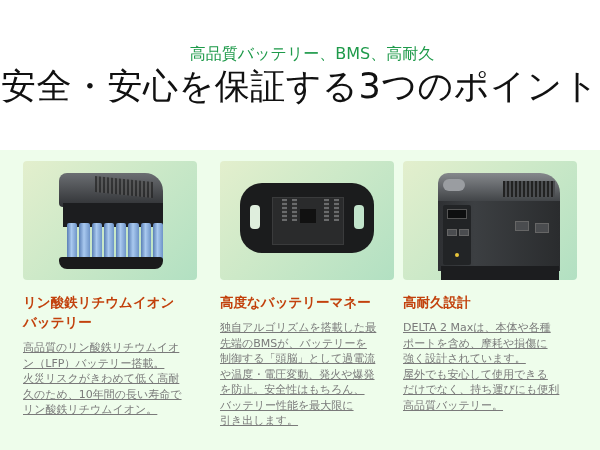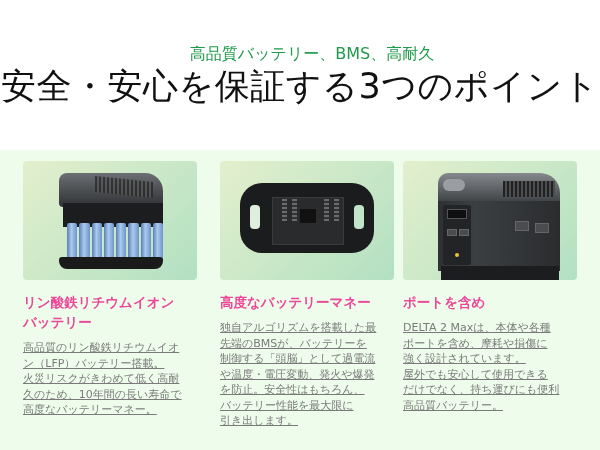--- a/index.html
+++ b/index.html
@@ -21,21 +21,21 @@
     .card { position: absolute; top: 161px; width: 174px; }
     .card-1 { left: 23px; }
     .card-2 { left: 220px; }
     .card-3 { left: 403px; }
 
     .card-image {
       width: 174px; height: 119px; border-radius: 4px; position: relative; overflow: hidden;
       background: linear-gradient(135deg, #e3efcd 0%, #cde9c8 45%, #b2e0c2 100%);
     }
     .card-heading {
-      margin-top: 12px; font-size: 13.5px; line-height: 20px; font-weight: 700; color: #ec4899;
+      margin-top: 12px; font-size: 13.5px; line-height: 20px; font-weight: 700; color: #c2410c;
     }
     .card-body {
       margin-top: 8px; font-size: 11px; line-height: 15.5px; color: #7a7a7a; text-decoration: underline;
     }
 
     
     .bp-top { position: absolute; left: 36px; top: 12px; width: 104px; height: 34px; background: linear-gradient(180deg,#6b6e72,#2f3134); border-radius: 8px 18px 4px 4px; }
     .bp-vent { position: absolute; left: 72px; top: 18px; width: 58px; height: 16px; background: repeating-linear-gradient(90deg,#222 0 2px,#555 2px 4px); opacity:.7; transform: skewY(6deg); }
     .bp-frame { position: absolute; left: 40px; top: 42px; width: 100px; height: 24px; background: #1c1d1f; }
     .bp-cells { position: absolute; left: 44px; top: 62px; width: 96px; height: 38px; display: flex; gap: 2px; }
@@ -90,21 +90,21 @@
   </div>
   <h2 class="card-heading">
     <span>リン酸鉄リチウムイオン</span><br>
     <span>バッテリー</span>
   </h2>
   <p class="card-body">
     <span>高品質のリン酸鉄リチウムイオ</span><br>
     <span>ン（LFP）バッテリー搭載。</span><br>
     <span>火災リスクがきわめて低く高耐</span><br>
     <span>久のため、10年間の長い寿命で</span><br>
-    <span>高度なバッテリーマネー。</span>
+    <span>リン酸鉄リチウムイオン。</span>
   </p>
 </div>
 
 <div class="card card-2">
   <div class="card-image" title="bms-circuit-board">
     <div class="bms-shell"></div>
     <div class="bms-handle-l"></div>
     <div class="bms-handle-r"></div>
     <div class="bms-board"></div>
     <div class="bms-chip"></div>
@@ -136,21 +136,21 @@
     <div class="ps-panel"></div>
     <div class="ps-screen"></div>
     <div class="ps-port" style="left:44px"></div>
     <div class="ps-port" style="left:56px"></div>
     <div class="ps-port" style="left:112px;top:60px;width:14px;height:10px"></div>
     <div class="ps-port" style="left:132px;top:62px;width:14px;height:10px"></div>
     <div class="ps-led"></div>
     <div class="ps-base"></div>
   </div>
   <h2 class="card-heading">
-    <span>ポートを含め</span>
+    <span>高耐久設計</span>
   </h2>
   <p class="card-body">
     <span>DELTA 2 Maxは、本体や各種</span><br>
     <span>ポートを含め、摩耗や損傷に</span><br>
     <span>強く設計されています。</span><br>
     <span>屋外でも安心して使用できる</span><br>
     <span>だけでなく、持ち運びにも便利</span><br>
     <span>高品質バッテリー。</span>
   </p>
 </div>

